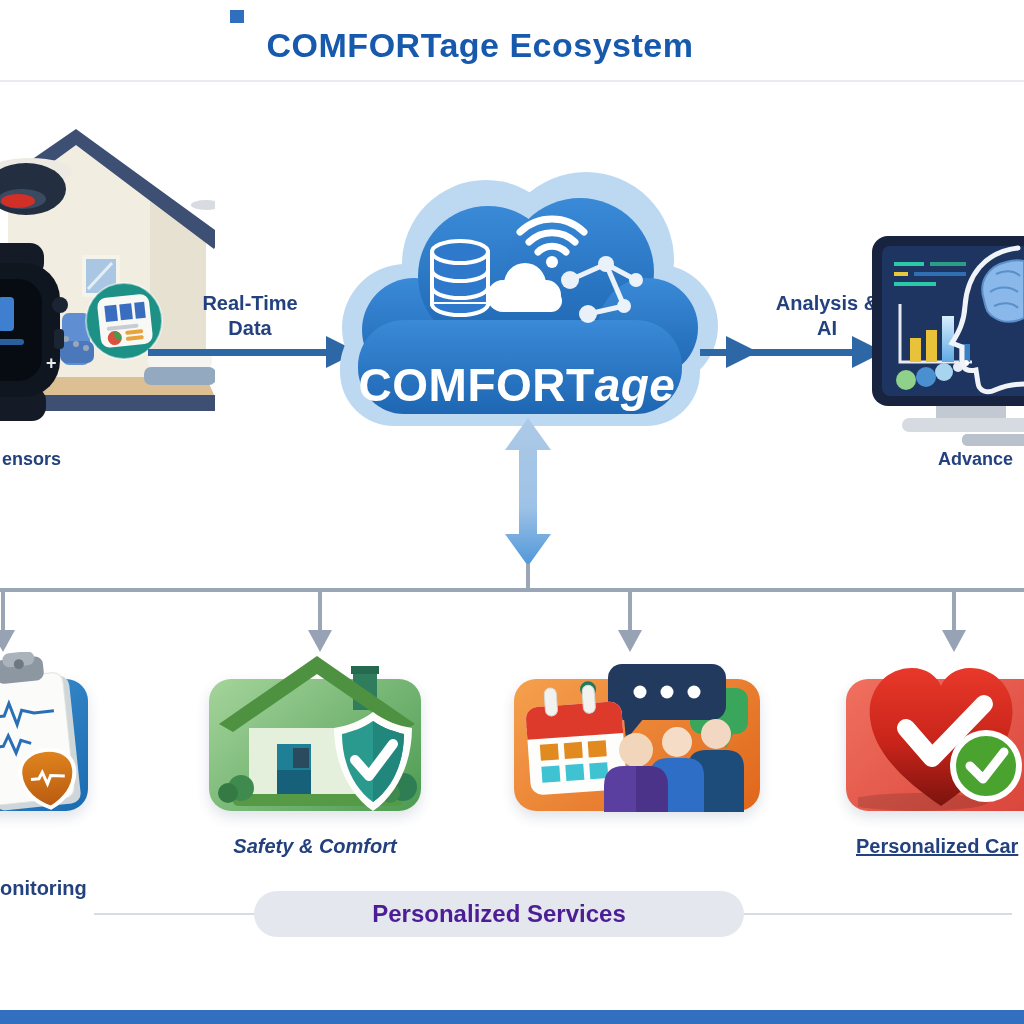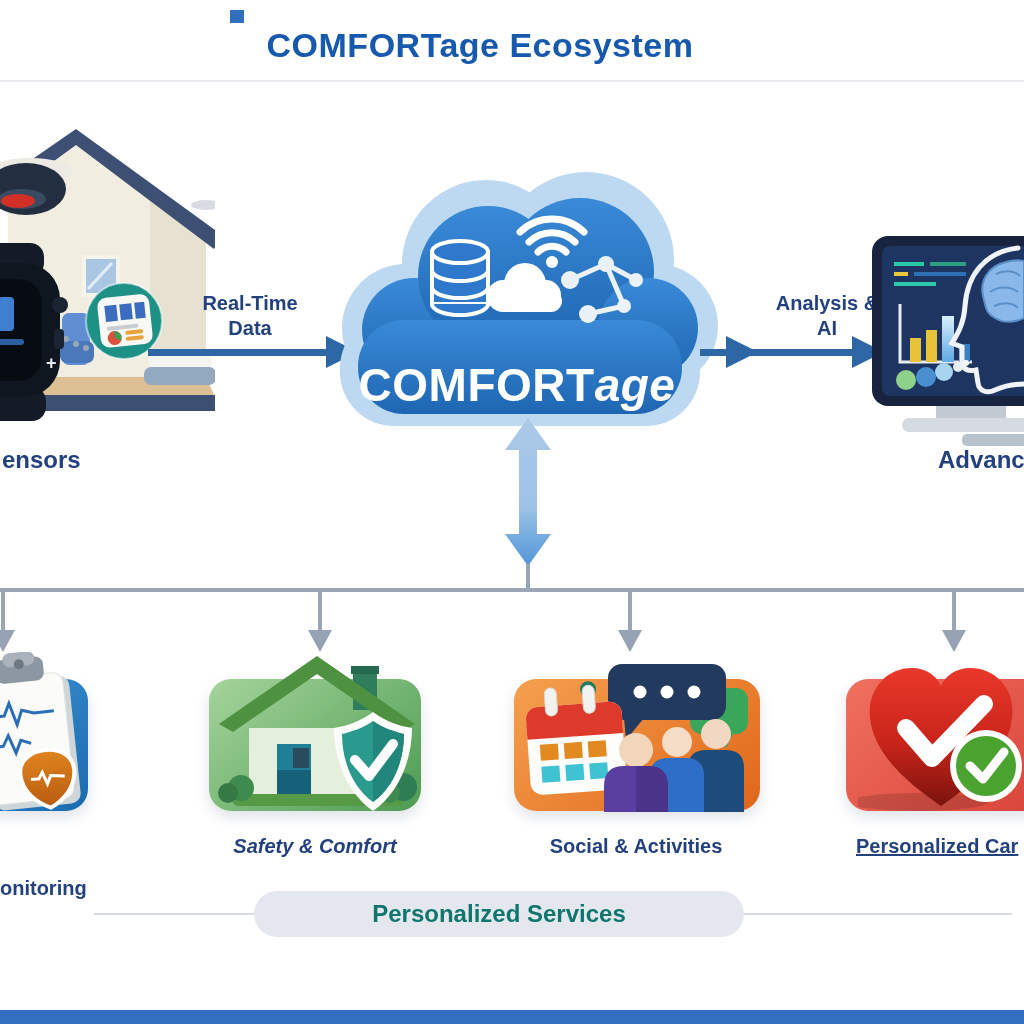--- a/index.html
+++ b/index.html
@@ -2,40 +2,40 @@
 <html><head>
 <meta charset="utf-8">
 <style>
   html,body{margin:0;padding:0;background:#ffffff;}
   #stage{
     position:relative;width:1024px;height:1024px;overflow:hidden;
     background:#ffffff;font-family:"Liberation Sans",sans-serif;
   }
   .abs{position:absolute;}
   .lbl{font-weight:700;color:#24417f;font-size:20px;line-height:25px;}
-  .lbl-lg{font-size:24px;}
+  .lbl-lg{font-size:18px;}
   .centered{transform:translateX(-50%);text-align:center;}
   .nowrap{white-space:nowrap;}
   #title{left:480px;top:26px;transform:translateX(-50%);
     font-size:34px;font-weight:800;color:#1659ad;white-space:nowrap;letter-spacing:.5px;}
   #frag{left:230px;top:10px;width:14px;height:13px;background:#2f6fbe;}
   #divider{left:0;top:80px;width:1024px;height:2px;background:#e8ecf1;}
   
   .shaft{background:#2e67a6;height:7px;}
   .ahead{width:0;height:0;border-top:16px solid transparent;border-bottom:16px solid transparent;
     border-left:32px solid #2e67a6;}
   
   .card{height:132px;border-radius:22px;box-shadow:0 6px 14px rgba(30,50,90,.14);}
   #card1{left:-124px;top:679px;width:212px;background:linear-gradient(140deg,#4aa0dc,#1a6ab0);}
   #card2{left:209px;top:679px;width:212px;background:linear-gradient(140deg,#a5d49b,#4c9b52);}
   #card3{left:514px;top:679px;width:246px;background:linear-gradient(140deg,#f5a04e,#e0661a);}
   #card4{left:846px;top:679px;width:212px;background:linear-gradient(140deg,#f0705f,#d84238);}
   
   #pill{left:254px;top:891px;width:490px;height:46px;border-radius:23px;background:#e5e7ef;
-    text-align:center;line-height:46px;font-size:24px;font-weight:700;color:#0f766e;}
+    text-align:center;line-height:46px;font-size:24px;font-weight:700;color:#4c1d95;}
   .pill-line{top:913px;height:2px;background:#d7dbe3;}
   #bottombar{left:0;top:1010px;width:1024px;height:14px;background:#336fc0;}
   #cloudlabel{left:517px;top:331px;transform:translateX(-50%);
     color:#ffffff;font-size:46px;font-weight:700;white-space:nowrap;letter-spacing:.5px;margin-top:27px;}
   #cloudlabel .it{font-style:italic;}
 </style>
 </head>
 <body>
 
 <div id="stage">
@@ -336,21 +336,20 @@
     </defs>
     <ellipse cx="60" cy="156" rx="70" ry="9" fill="#000000" opacity="0.14"></ellipse>
     <path d="M83,160 C48,136 16,108 12,72 C9,44 28,22 54,22 C68,22 79,30 83,40 C87,30 98,22 112,22 C138,22 158,44 154,72 C150,108 118,136 83,160 Z" fill="url(#hg)"></path>
     <polyline points="48,82 74,112 126,58" fill="none" stroke="#ffffff" stroke-width="18" stroke-linecap="round" stroke-linejoin="round"></polyline>
     <circle cx="128" cy="120" r="33" fill="#4aa32e" stroke="#ffffff" stroke-width="6"></circle>
     <polyline points="112,120 125,133 146,106" fill="none" stroke="#ffffff" stroke-width="9" stroke-linecap="round" stroke-linejoin="round"></polyline>
   </svg>
 
   <div class="abs lbl nowrap" style="left:0;top:876px;">onitoring</div>
   <div class="abs lbl nowrap centered" style="left:315px;top:834px;font-style:italic;">Safety &amp; Comfort</div>
-  <div class="abs lbl nowrap centered" style="left:636px;top:834px;">Social &amp; Activities</div>
   <div class="abs lbl nowrap" style="left:856px;top:834px;text-decoration:underline;">Personalized Car</div>
 
   <div class="abs pill-line" style="left:94px;width:160px;"></div>
   <div class="abs pill-line" style="left:744px;width:268px;"></div>
   <div id="pill" class="abs">Personalized Services</div>
   <div id="bottombar" class="abs"></div>
 
 </div>
 
 </body></html>

